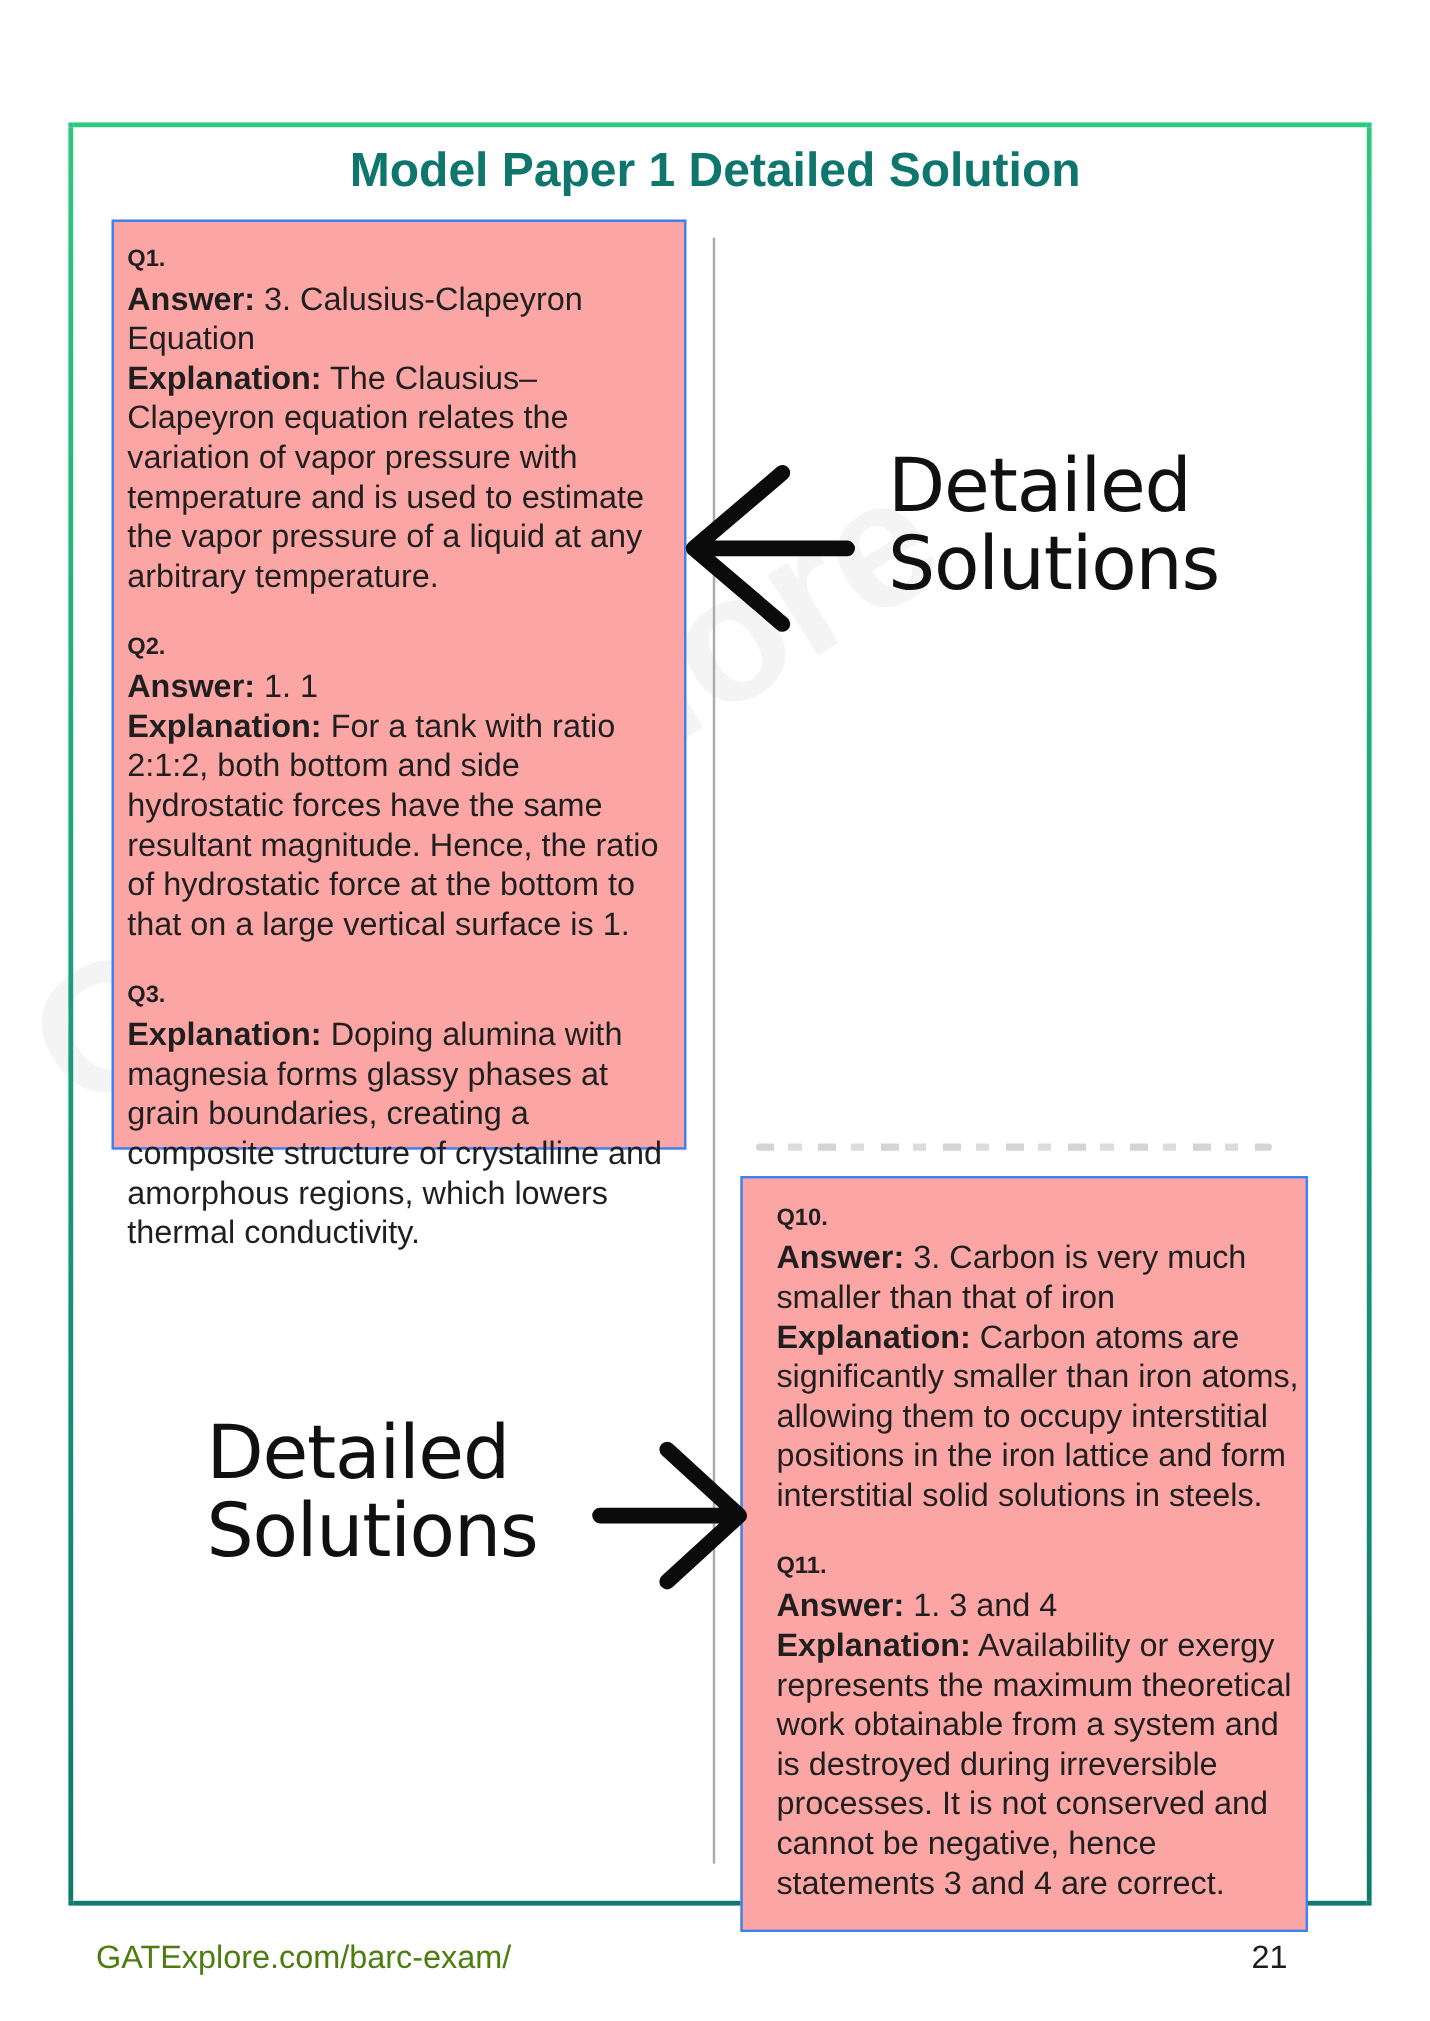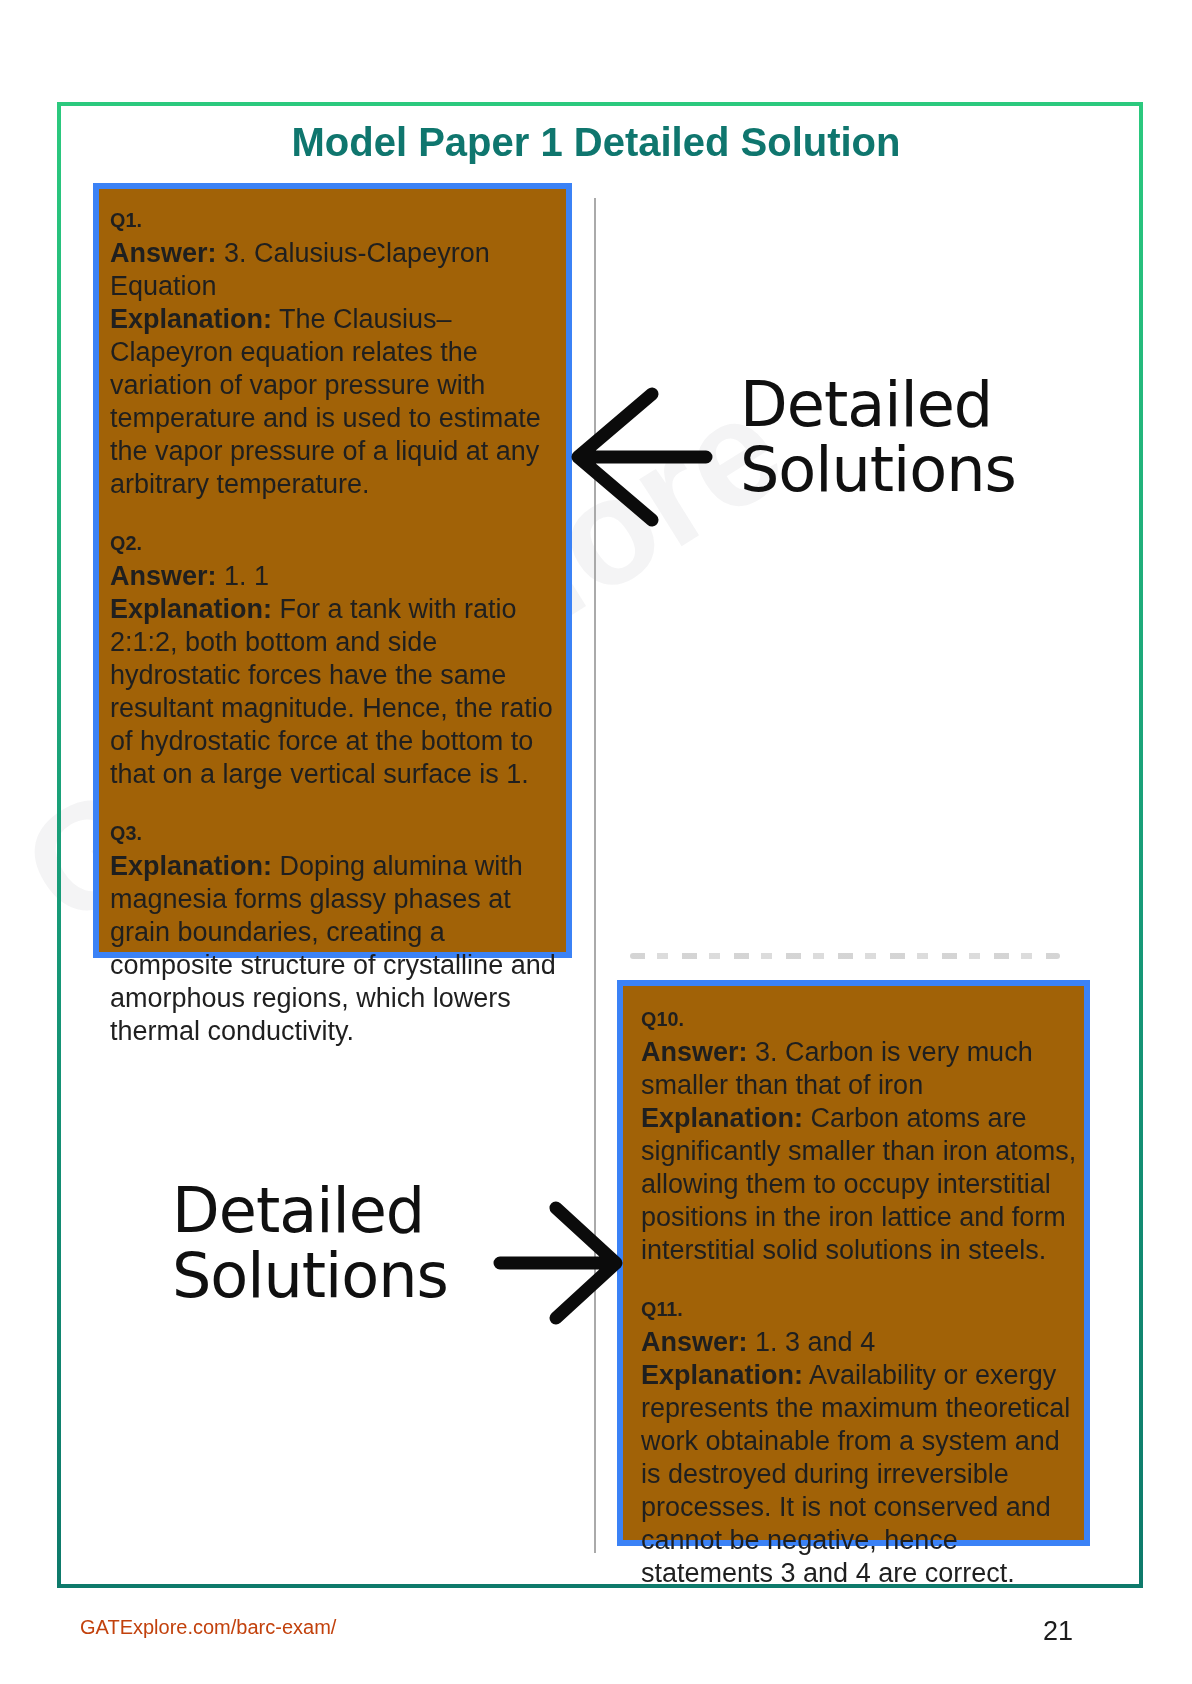--- a/index.html
+++ b/index.html
@@ -25,39 +25,39 @@
     font-size:150px;font-weight:bold;color:rgba(40,40,60,0.05);
     transform:rotate(-32deg);transform-origin:left center;white-space:nowrap;
     pointer-events:none;user-select:none;
   }
   .faded-remnant{
     position:absolute;left:630px;top:953px;width:430px;height:6px;
     background:repeating-linear-gradient(90deg,#cdcdcd 0 15px,transparent 15px 27px,#d6d6d6 27px 38px,transparent 38px 52px);
     opacity:.85;border-radius:3px;
   }
   .qbox{
-    position:absolute;box-sizing:border-box;background:#a16207;
-    border:6px solid #3b82f6;
+    position:absolute;box-sizing:border-box;background:#fca5a5;
+    border:2px solid #3b82f6;
   }
   .qbox.left{left:93px;top:183px;width:479px;height:775px;padding:15px 10px 0 11px;}
-  .qbox.right{left:617px;top:980px;width:473px;height:566px;padding:17px 2px 0 18px;}
+  .qbox.right{left:617px;top:980px;width:473px;height:630px;padding:17px 2px 0 28px;}
   .qblock + .qblock{margin-top:26px;}
   .qnum{font-weight:bold;font-size:19.8px;line-height:33px;}
   .qline{margin:0;font-size:27px;line-height:33px;}
   .lbl{font-weight:bold;}
   .annot{
     position:absolute;font-family:"DejaVu Sans","Liberation Sans",sans-serif;
     font-weight:normal;color:#101010;font-size:62px;line-height:65px;letter-spacing:-1px;
     white-space:nowrap;
   }
   .annot.upper{left:740px;top:372px;}
   .annot.lower{left:172px;top:1178px;}
   .arrows{position:absolute;left:0;top:0;pointer-events:none;}
   .footer-site{
-    position:absolute;left:80px;top:1616px;font-size:20px;color:#c2410c;
+    position:absolute;left:80px;top:1616px;font-size:27px;color:#4d7c0f;
   }
   .footer-page{
     position:absolute;left:1043px;top:1616px;font-size:27px;color:#1c1c1c;
   }
 </style>
 </head>
 <body>
 
 <div class="page">
 

